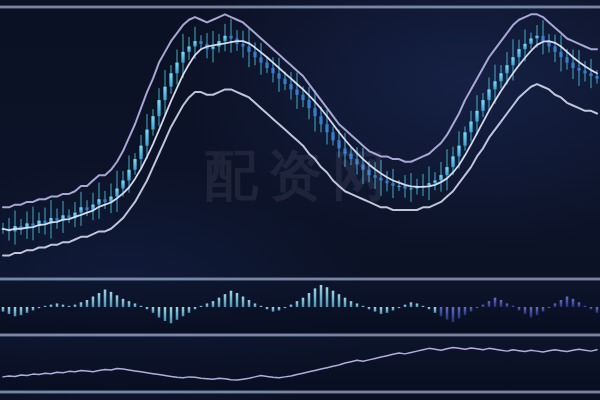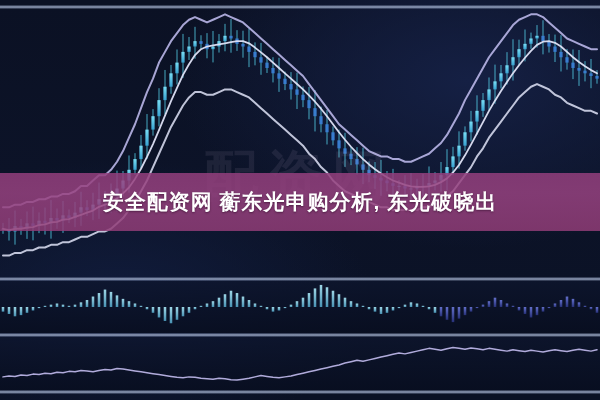--- a/index.html
+++ b/index.html
@@ -435,17 +435,14 @@
       </g>
   </svg>
 
   <div class="divider top"></div>
   <div class="divider d1"></div>
   <div class="divider d2"></div>
   <div class="divider bottom"></div>
 
   <div class="watermark">配资网</div>
 
-  <div class="banner">
-    <span class="banner-text">安全配资网 蘅东光申购分析, 东光破晓出</span>
-  </div>
 
 </div>
 
 </body></html>

